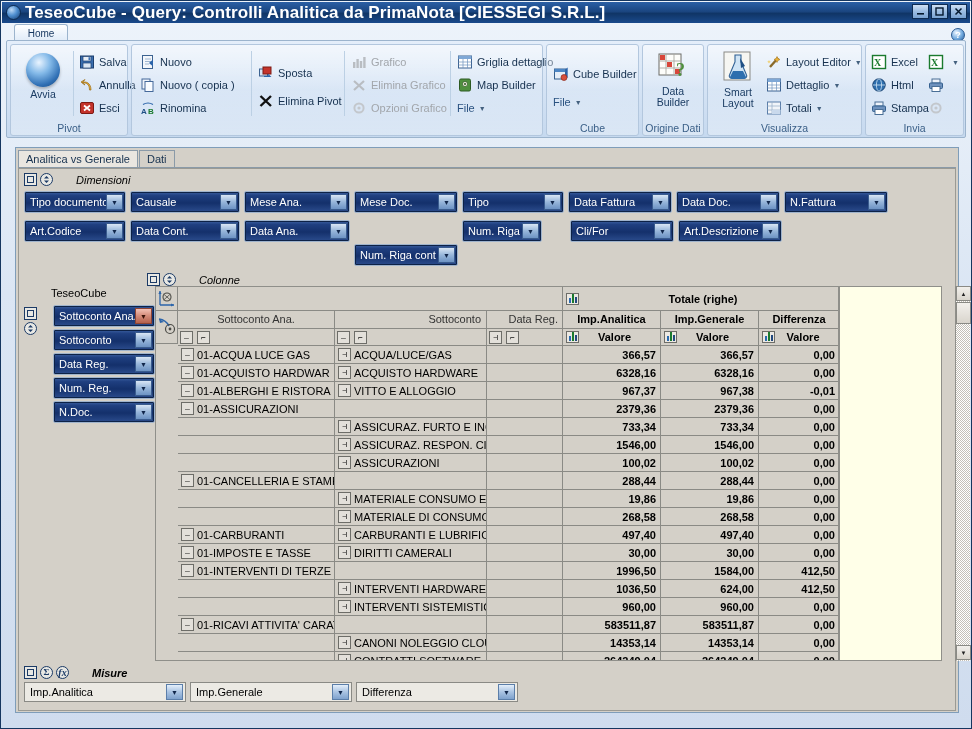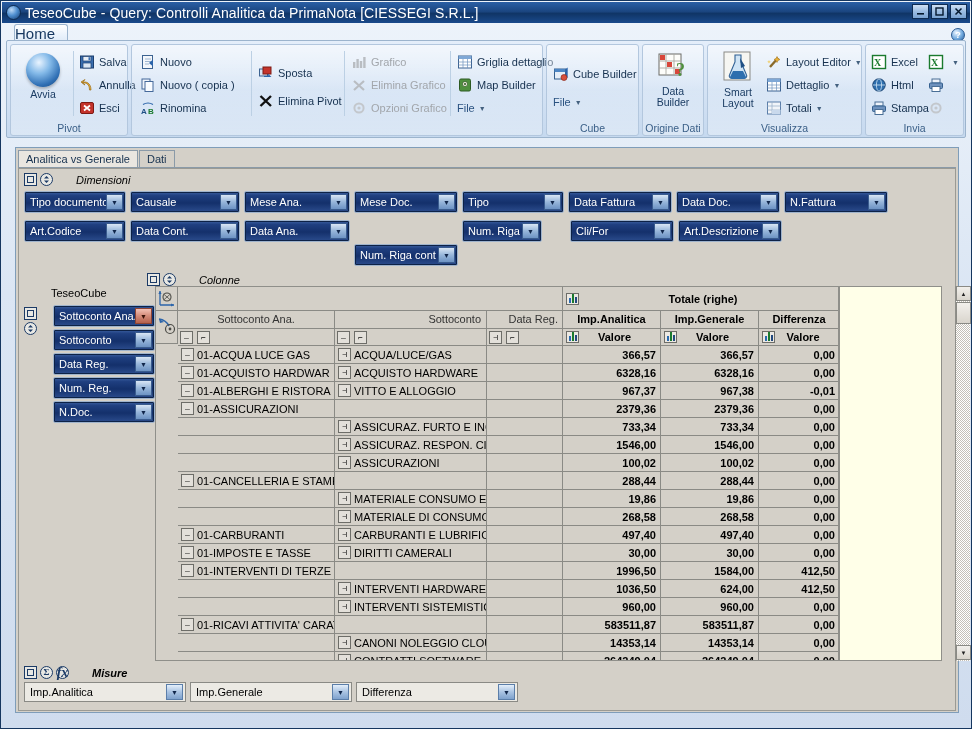--- a/index.html
+++ b/index.html
@@ -23,21 +23,21 @@
     position:absolute; left:1px; top:1px; width:968px; height:21px;
     background:linear-gradient(180deg,#2a5fa5 0%, #1b4681 45%, #103566 55%, #1a4a8c 100%);
     display:flex; align-items:center;
   }
   #titlebar .tb-ico {
     width:15px; height:15px; margin:0 4px 0 4px; border-radius:50%;
     background:radial-gradient(circle at 35% 30%, #bcd8f5 0%, #4f8fd0 45%, #12396f 100%);
     border:1px solid #0d2b52; flex:none;
   }
   #titlebar .tb-title {
-    color:#ffffff; font-size:14px; font-weight:normal; white-space:nowrap;
+    color:#ffffff; font-size:17px; font-weight:bold; white-space:nowrap;
     text-shadow:1px 1px 0 #0a2games;
     letter-spacing:0.1px;
   }
   #winbtns { position:absolute; right:3px; top:2px; display:flex; gap:2px; }
   #winbtns .wb {
     width:17px; height:15px;
     background:linear-gradient(180deg,#cfe0f3 0%, #9cbde3 50%, #7aa4d4 100%);
     border:1px solid #0d2b52;
     display:flex; align-items:center; justify-content:center;
     font-size:10px; color:#04182e; font-family:"Liberation Sans",sans-serif;
@@ -46,21 +46,21 @@
 
   
   #tabstrip {
     position:absolute; left:1px; top:22px; width:968px; height:18px;
   }
   .ribtab {
     position:absolute; left:12px; top:1px; width:54px; height:18px;
     background:linear-gradient(180deg,#ffffff 0%, #eaf2fb 60%, #dfeaf7 100%);
     border:1px solid #9cb4cd; border-bottom:none;
     border-radius:3px 3px 0 0;
-    line-height:17px; font-size:15px; color:#15365f;
+    text-align:center; line-height:17px; font-size:10px; color:#15365f;
   }
   #ribbon {
     position:absolute; left:5px; top:39px; width:960px; height:98px;
     background:linear-gradient(180deg,#e4eefa 0%, #d3e2f4 55%, #c6d9ef 100%);
     border:1px solid #9cb4cd; border-radius:2px;
   }
   #helpbtn {
     position:absolute; right:6px; top:27px; width:14px; height:14px;
     border-radius:50%;
     background:radial-gradient(circle at 35% 30%,#eaf4ff 0%,#6fa8dd 55%,#26558f 100%);
@@ -1029,21 +1029,21 @@
         <div class="sbbtn" style="top:0;">▲</div>
         <div id="sbthumb"></div>
         <div class="sbbtn" style="top:359px;">▼</div>
       </div>
 
       <div class="sechdr" style="left:5px;top:497px;">
         <div class="tbtn">
           <span style="display:block;width:7px;height:7px;border:1.5px solid #1b3a66;"></span>
         </div>
         <div class="tbtn rnd" style="font-family:'Liberation Serif',serif;font-weight:bold;font-size:9px;">Σ</div>
-        <div class="tbtn rnd" style="font-family:'Liberation Serif',serif;font-style:italic;font-weight:bold;font-size:14px;">fx</div>
+        <div class="tbtn rnd" style="font-family:'Liberation Serif',serif;font-style:italic;font-weight:bold;font-size:10px;">fx</div>
         <div class="lbl" style="font-weight:bold;">Misure</div>
       </div>
 
       <div id="measureboxes">
           <div class="mbox" style="left: 5px; top: 513px; width: 162px;">
             <span class="mtxt">Imp.Analitica</span>
             <span class="mdd">▼</span>
           </div>
           <div class="mbox" style="left: 171px; top: 513px; width: 162px;">
             <span class="mtxt">Imp.Generale</span>

